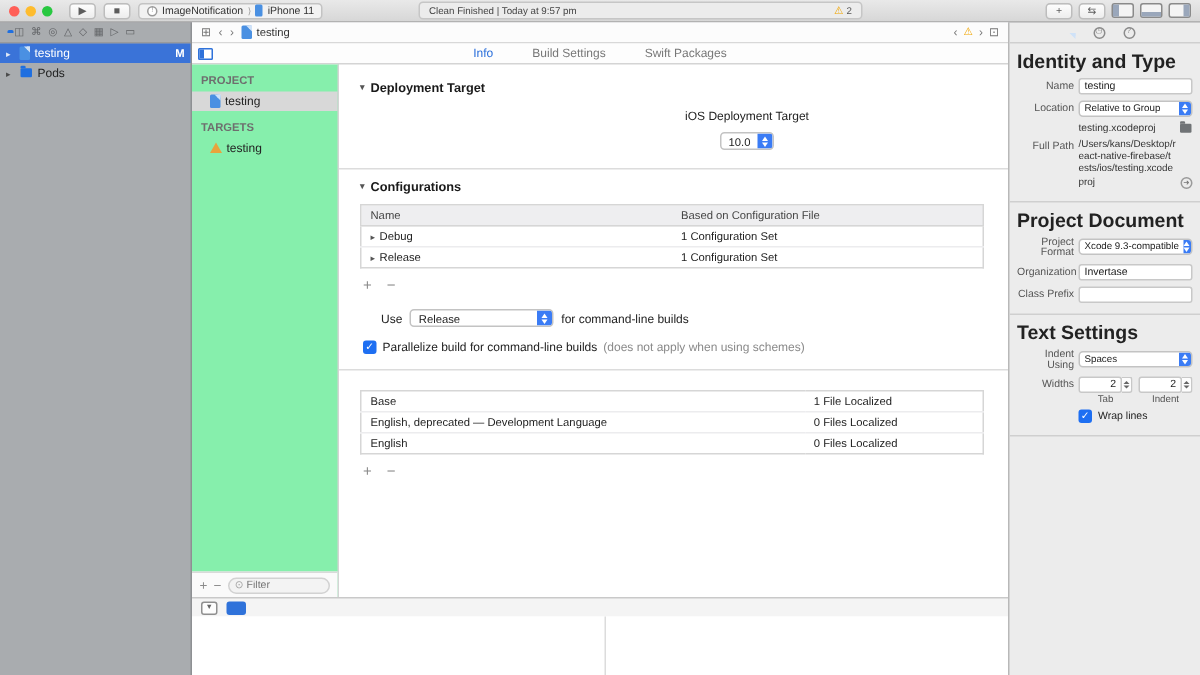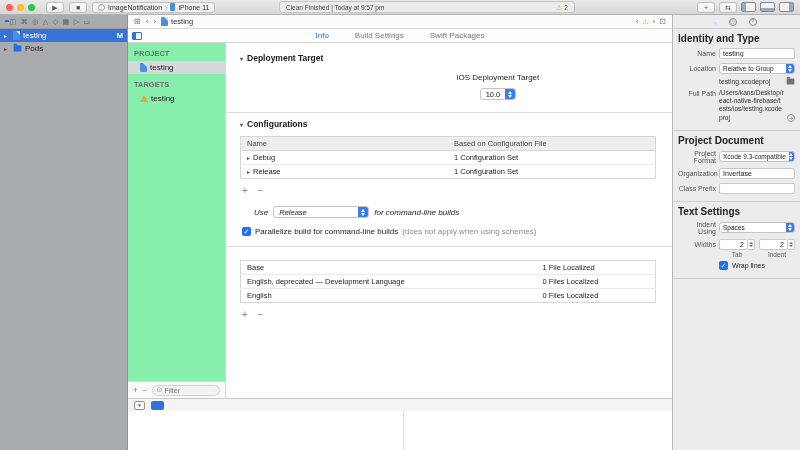--- a/index.html
+++ b/index.html
@@ -97,40 +97,40 @@
 
   table.cfg { border-collapse:collapse; width:100%; margin-top:7px; font-size:7.5px; color:#222;
     border:1px solid #d6d6d6; }
   table.cfg th { background:#eeeef0; font-weight:normal; text-align:left; color:#444;
     padding:2px 6px; border-bottom:1px solid #d6d6d6; font-size:7.5px; }
   table.cfg td { padding:2px 6px; border-bottom:1px solid #ececee; }
   table.cfg tr:last-child td { border-bottom:none; }
   table.cfg .c1 { width:50%; }
   .tri { font-size:6px; color:#555; margin-right:3px; }
   .pm-row { display:flex; gap:10px; font-size:10px; color:#8a8a8a; margin:7px 0 0 2px; line-height:1; }
-  .use-row { display:flex; align-items:center; gap:5px; margin:10px 0 0 14px; font-size:8px; color:#222;font-style:italic; }
+  .use-row { display:flex; align-items:center; gap:5px; margin:10px 0 0 14px; font-size:8px; color:#222; }
   .chk-row { display:flex; align-items:center; gap:4px; margin:9px 0 2px 2px; font-size:8px; color:#222; }
   .chk-row .note { color:#8a8a8a; }
   .checkbox { width:9px; height:9px; background:#1e6ff2; border-radius:2px; display:inline-flex;
     align-items:center; justify-content:center; color:#fff; font-size:7px; line-height:1; flex:none; }
 
   
   .debugbar { height:13px; border-top:1px solid #c9c9c9; background:#f4f4f4; display:flex; align-items:center; gap:6px; padding:0 6px; }
   .dbg-hide { width:11px; height:9px; border:1px solid #8f8f8f; border-radius:2px; display:flex; align-items:center; justify-content:center; font-size:5px; color:#666; background:#fdfdfd; }
   .dbg-layout { width:13px; height:9px; background:#2f72da; border-radius:2px; }
   .debugarea { height:39px; display:flex; background:#fff; }
   .debugarea .vars { width:276px; border-right:1px solid #dcdcdc; }
   .debugarea .console { flex:1; }
 
   
   .inspector { width:128px; background:#ececec; border-left:1px solid #b8b8b8; font-size:7.5px; color:#333; }
   .insp-strip { height:14px; border-bottom:1px solid #cfcfcf; display:flex; align-items:center; justify-content:center; gap:12px; }
   .circle-ic { width:8px; height:8px; border:1px solid #8b8b8b; border-radius:50%; display:flex; align-items:center; justify-content:center; font-size:5.5px; color:#8b8b8b; line-height:1; }
   .insp-sec { padding:4px 5px 6px 5px; border-bottom:1px solid #cfcfcf; }
-  .insp-head { font-weight:bold; font-size:10px; color:#222; margin-bottom:4px; }
+  .insp-head { font-weight:bold; font-size:13px; color:#222; margin-bottom:4px; }
   .irow { display:flex; align-items:center; gap:3px; margin-bottom:4px; }
   .irow .lbl { width:38px; text-align:right; color:#555; font-size:7px; flex:none; }
   .irow .fld { flex:1; background:#fff; border:1px solid #c8c8c8; border-radius:2px; height:11px;
     font-size:7px; padding:0 3px; font-family:inherit; color:#222; min-width:0; }
   .irow .popup { flex:1; height:11px; }
   .irow .popup .ptxt { font-size:6.5px; padding:0 3px; }
   .irow .popup .caps { width:8px; }
   .subline { display:flex; align-items:center; gap:3px; margin:2px 0 4px 41px; }
   .subline .txt { font-size:6.8px; color:#333; flex:1; word-break:break-all; }
   .fullpath { display:flex; gap:3px; margin-bottom:2px; }

